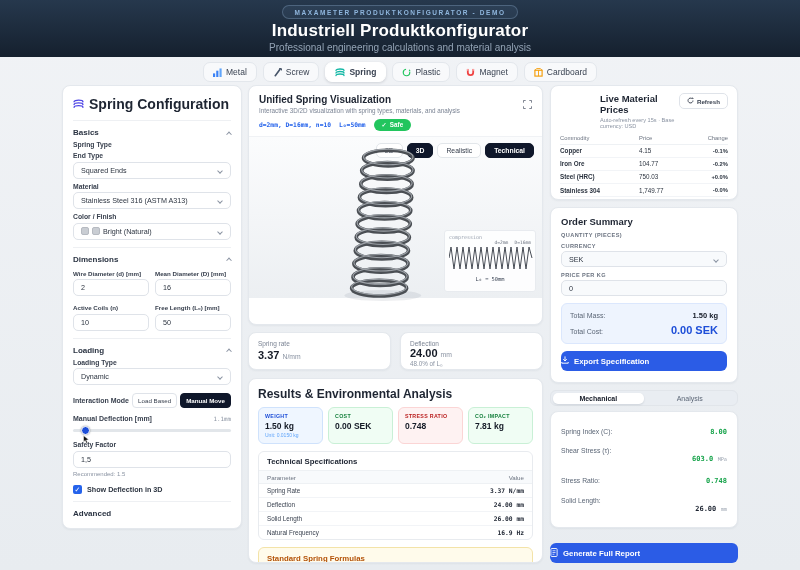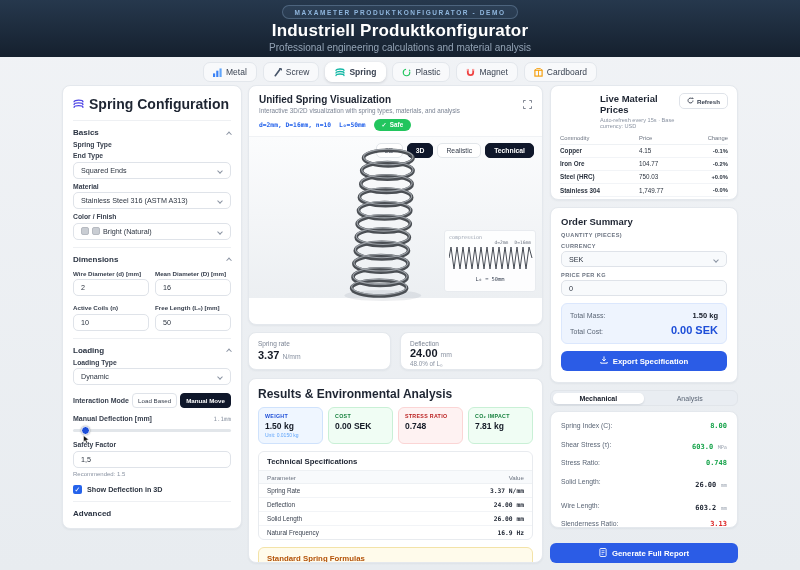--- a/index.html
+++ b/index.html
@@ -122,28 +122,28 @@
 
   .order { left:550px; top:207px; width:188px; height:176px; padding:8px 10px; }
   .ord-title { font-size:9.5px; font-weight:bold; margin-bottom:4px; }
   .ord-lbl { font-size:5.6px; font-weight:bold; letter-spacing:0.4px; color:#6b7380; margin:5px 0 2px; }
   .ord-inp { width:100%; height:16px; border:1px solid #dfe3e9; border-radius:5px; background:#f8fafc; font-size:7.2px; color:#2c3440; display:flex; align-items:center; padding:0 7px; position:relative; cursor:pointer; }
   .totals { background:#eef4fe; border:1px solid #dbe7fd; border-radius:6px; padding:5px 8px; margin-top:7px; }
   .tot-row { display:flex; justify-content:space-between; align-items:baseline; padding:2px 0; }
   .tot-lbl { font-size:7px; color:#5b6676; }
   .tot-val { font-size:7.5px; font-weight:bold; color:#141a26; }
   .tot-val.big { font-size:11px; color:#1d4ed8; }
-  .btn-blue { display:flex; align-items:center; justify-content:center; gap:5px; width:100%; height:20px; background:#2b5ce6; border:0; border-radius:6px; color:#fff; font-size:7.8px; font-weight:bold; cursor:pointer; margin-top:7px; font-family:"Liberation Sans",sans-serif; }
+  .btn-blue { display:flex; align-items:center; gap:5px; width:100%; height:20px; background:#2b5ce6; border:0; border-radius:6px; color:#fff; font-size:7.8px; font-weight:bold; cursor:pointer; margin-top:7px; font-family:"Liberation Sans",sans-serif; }
 
   .seg { position:absolute; left:550px; top:390px; width:188px; height:16px; display:flex; background:#e9edf2; border:1px solid #e1e5ea; border-radius:6px; padding:1.5px; }
   .seg-item { flex:1; display:flex; align-items:center; justify-content:center; font-size:7px; color:#5b6676; border-radius:5px; cursor:pointer; }
   .seg-item.active { background:#fff; font-weight:bold; color:#141a26; box-shadow:0 1px 2px rgba(20,30,50,0.12); }
 
   .mech { left:550px; top:411px; width:188px; height:117px; padding:7px 10px; }
-  .m-row { display:flex; justify-content:space-between; align-items:center; padding:2.8px 0; }
+  .m-row { display:flex; justify-content:space-between; align-items:flex-start; padding:2.8px 0;margin-top:6px; }
   .m-lbl { font-size:6.8px; color:#5b6676; }
   .m-val { font-family:"DejaVu Sans Mono",monospace; font-size:7px; font-weight:bold; }
   .m-unit { font-family:"DejaVu Sans Mono",monospace; font-size:5.2px; color:#9aa3b0; font-weight:normal; }
   .m-val.green { color:#16a34a; } .m-val.red { color:#dc2626; } .m-val.dark { color:#1e2532; }
 
   .report-btn { position:absolute; left:550px; top:536px; width:188px; }
 </style>
 </head>
 <body>
 

